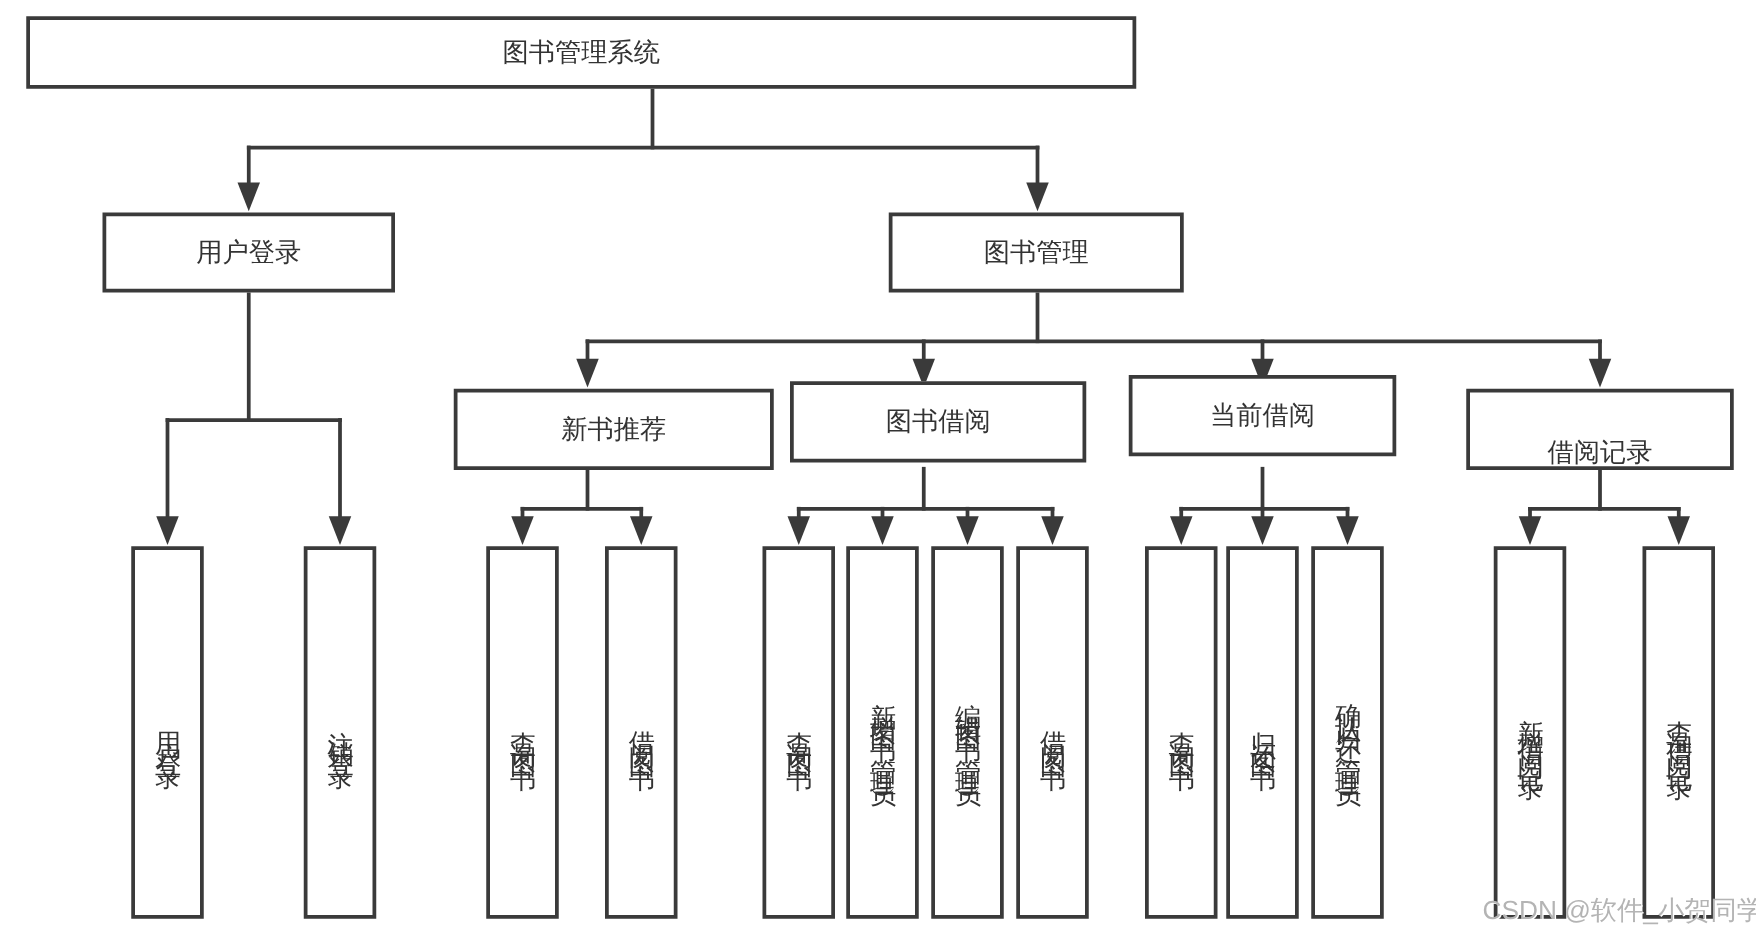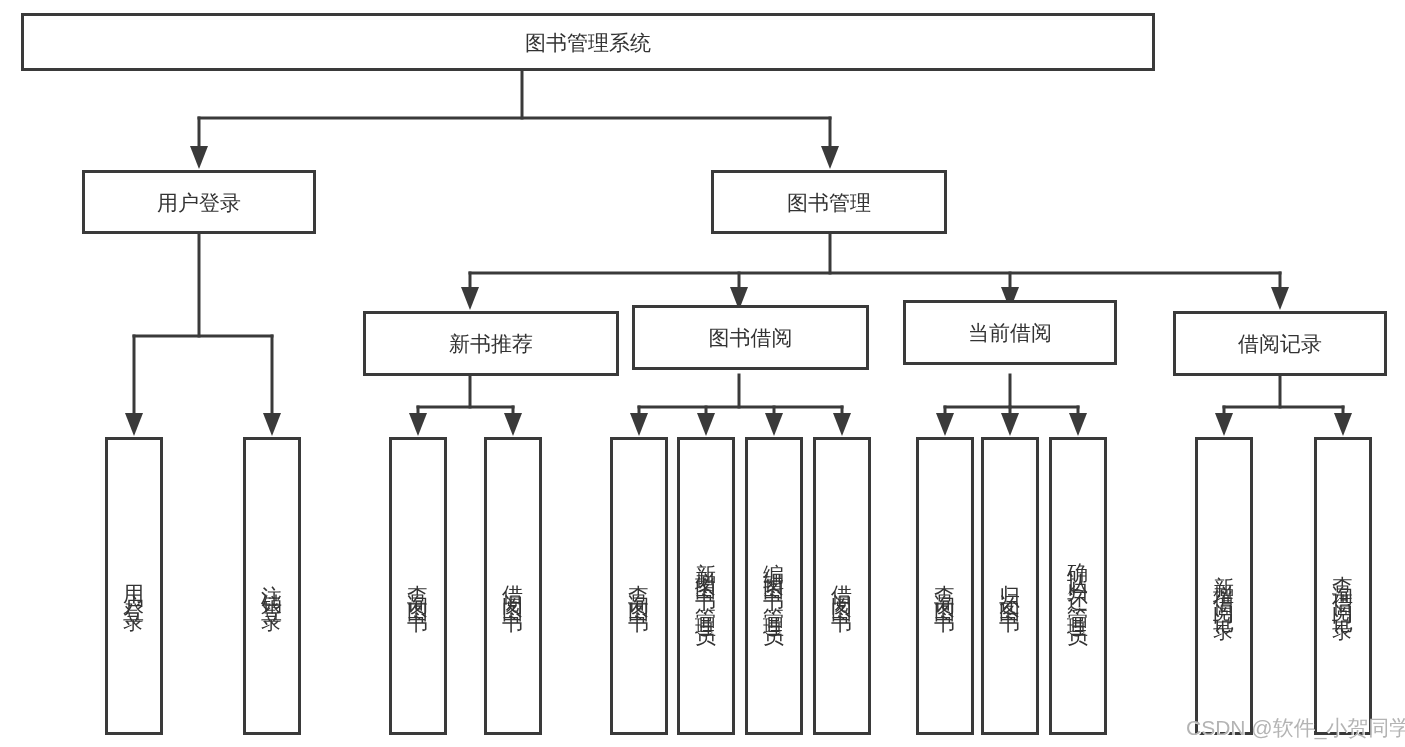--- a/index.html
+++ b/index.html
@@ -92,41 +92,41 @@
       <line x1="1078" y1="407" x2="1078" y2="419" stroke="#3a3a3a" stroke-width="3" stroke-linecap="square"></line>
       <polygon points="1078,436 1069,413 1087,413" fill="#3a3a3a"></polygon>
       <line x1="1280" y1="375" x2="1280" y2="407" stroke="#3a3a3a" stroke-width="3" stroke-linecap="square"></line>
       <line x1="1224" y1="407" x2="1343" y2="407" stroke="#3a3a3a" stroke-width="3" stroke-linecap="square"></line>
       <line x1="1224" y1="407" x2="1224" y2="419" stroke="#3a3a3a" stroke-width="3" stroke-linecap="square"></line>
       <polygon points="1224,436 1215,413 1233,413" fill="#3a3a3a"></polygon>
       <line x1="1343" y1="407" x2="1343" y2="419" stroke="#3a3a3a" stroke-width="3" stroke-linecap="square"></line>
       <polygon points="1343,436 1334,413 1352,413" fill="#3a3a3a"></polygon>
     </svg>
 
-  <div class="node h" style="left:21px;top:13px;width:1134px;height:58px;">
+  <div class="node h" style="left:21px;top:13px;width:888px;height:58px;">
     <span>图书管理系统</span>
   </div>
 
   <div class="node h" style="left:82px;top:170px;width:234px;height:64px;">
     <span>用户登录</span>
   </div>
   <div class="node h" style="left:711px;top:170px;width:236px;height:64px;justify-content:center;">
     <span>图书管理</span>
   </div>
 
   <div class="node h" style="left:363px;top:311px;width:256px;height:65px;">
     <span>新书推荐</span>
   </div>
   <div class="node h" style="left:632px;top:305px;width:237px;height:65px;">
     <span>图书借阅</span>
   </div>
   <div class="node h" style="left:903px;top:300px;width:214px;height:65px;">
     <span>当前借阅</span>
   </div>
-  <div class="node h" style="left:1173px;top:311px;width:214px;height:65px;">
+  <div class="node h" style="left:1173px;top:311px;width:214px;height:65px;align-items:flex-end;">
     <span>借阅记录</span>
   </div>
 
   <div class="node v" style="left:105px;top:437px;width:58px;height:298px;">
     <span>用户登录</span>
   </div>
   <div class="node v" style="left:243px;top:437px;width:58px;height:298px;">
     <span>注销登录</span>
   </div>
 

